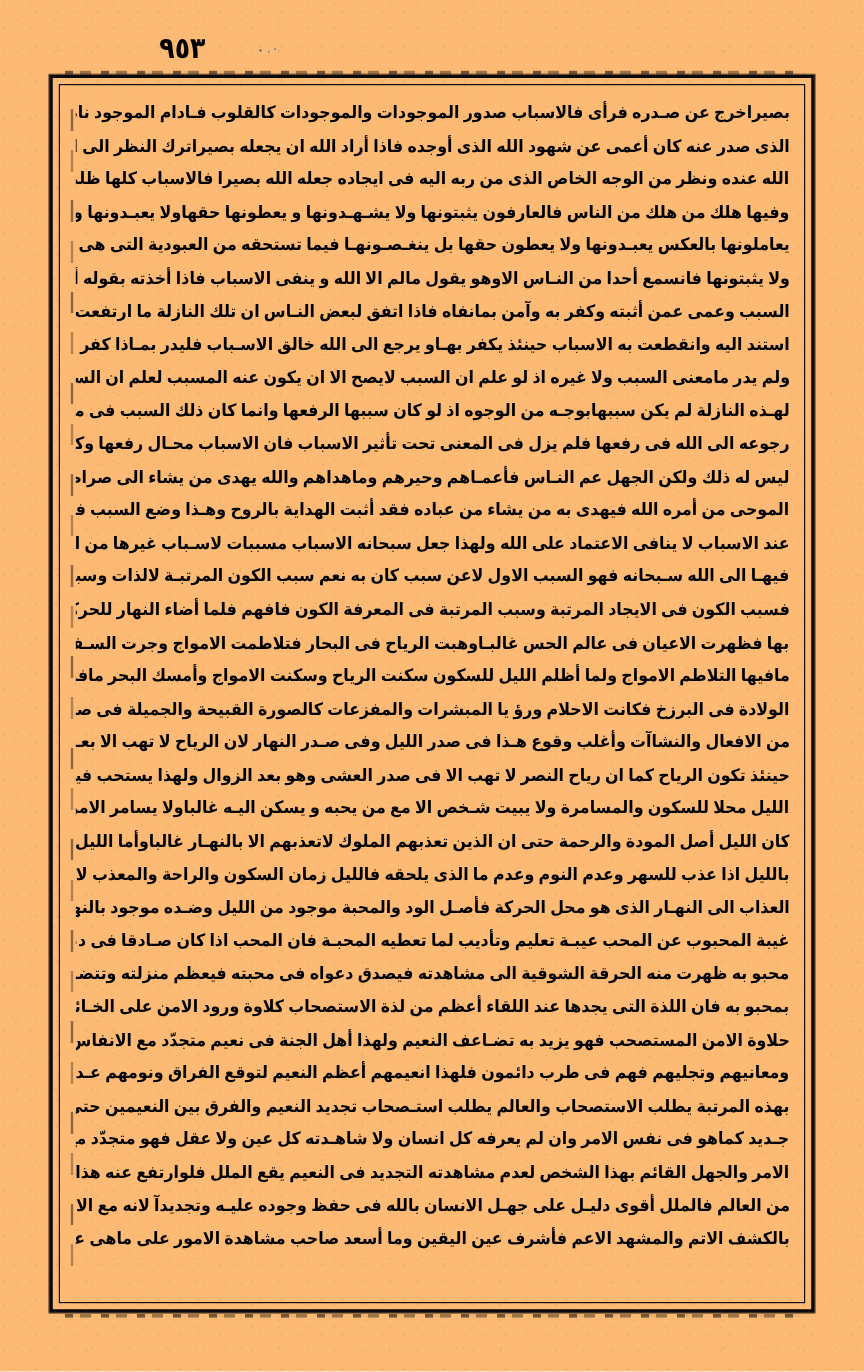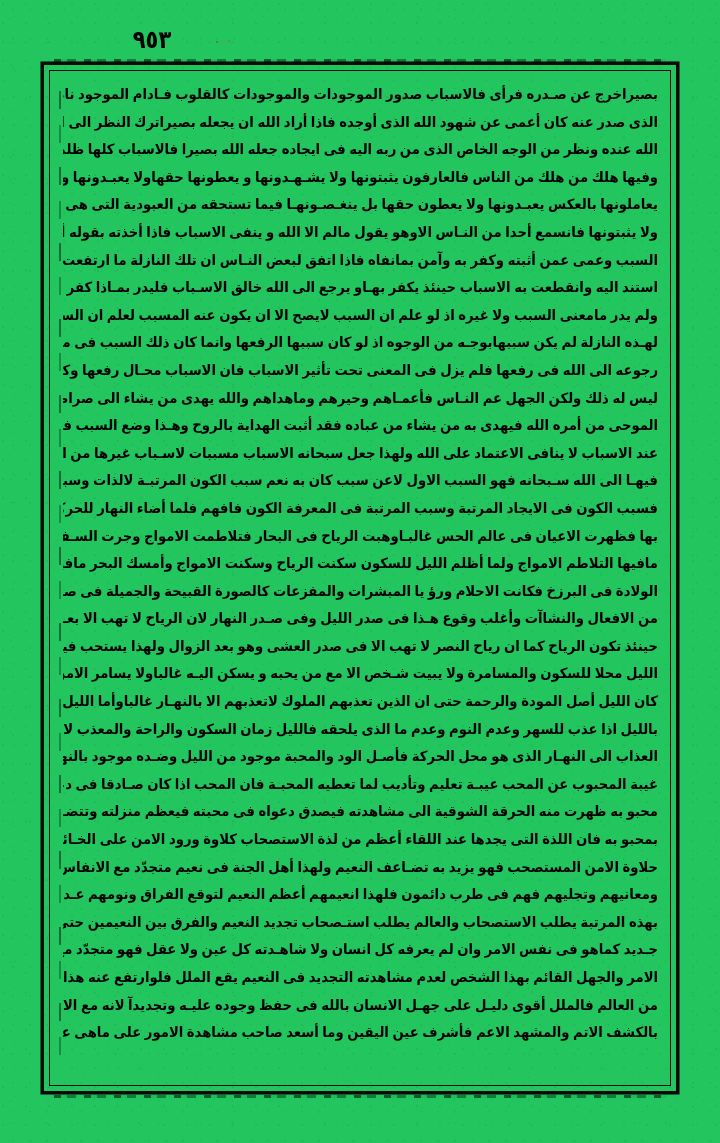--- a/index.html
+++ b/index.html
@@ -8,21 +8,21 @@
     padding: 0;
     background: #ffffff;
   }
   body {
     font-family: "DejaVu Sans", sans-serif;
   }
   .page {
     position: relative;
     width: 720px;
     height: 1143px;
-    background: #22c55e;
+    background: #fdba74;
     overflow: hidden;
   }
 
   
   .folio {
     position: absolute;
     top: 28px;
     left: 92px;
     width: 120px;
     text-align: center;

